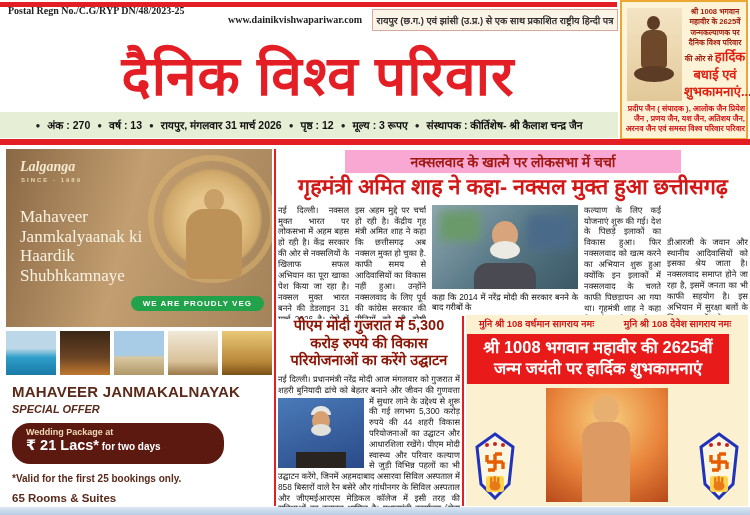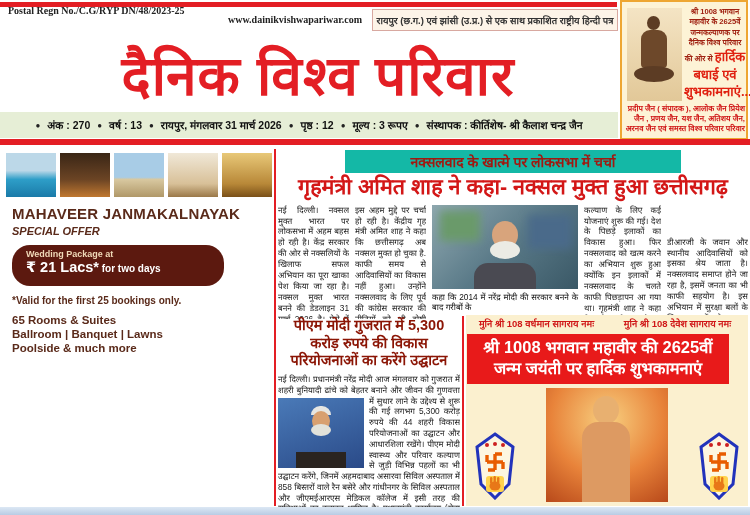--- a/index.html
+++ b/index.html
@@ -61,21 +61,21 @@
   .offer-pill{margin-top:8px;width:198px;background:#5c190f;border-radius:18px;
         padding:4px 0 11px 14px;color:#f0d9b8;font-size:9px;font-weight:bold;}
   .pill-price-row{color:#fff;font-size:10px;}
   .pill-price{font-size:14.5px;}
   .offer-valid{margin-top:9px;font-size:10px;font-weight:bold;}
   .offer-feats{margin-top:8px;font-size:11.5px;font-weight:bold;line-height:1.2;}
   .vrule1{position:absolute;left:274px;top:149px;width:2px;height:357px;background:#e31e24;}
   
   .main-article{position:absolute;left:278px;top:150px;width:470px;}
   .kicker-row{text-align:center;}
-  .kicker{display:inline-block;background:#14b8a6;color:#a01810;font-size:14px;font-weight:bold;
+  .kicker{display:inline-block;background:#f9a8d4;color:#a01810;font-size:14px;font-weight:bold;
         padding:2px 66px;}
   .headline{margin-top:3px;text-align:center;color:#d31717;font-size:21.5px;font-weight:bold;line-height:1.05;}
   .cols{display:flex;gap:6px;margin-top:6px;height:114px;overflow:hidden;}
   .tcol{font-size:8.3px;color:#1c1c1c;text-align:justify;line-height:1.32;overflow:hidden;}
   .c1{width:72px;} .c2{width:72px;} .c3{width:78px;} .c4{width:82px;margin-top:32px;}
   .photo-col{width:146px;flex:none;}
   .shah-photo{position:relative;width:146px;height:84px;overflow:hidden;
         background:linear-gradient(135deg,#8fa8b0,#5a7a88 50%,#3a5866);}
   .as-blob1{position:absolute;left:8px;top:6px;width:40px;height:30px;background:#6a9a6a;filter:blur(4px);}
   .as-blob2{position:absolute;right:6px;top:10px;width:44px;height:34px;background:#4a6a8a;filter:blur(4px);}
@@ -145,20 +145,29 @@
     <span class="bullet">●</span>
     <span>पृष्ठ : 12</span>
     <span class="bullet">●</span>
     <span>मूल्य : 3 रूपए</span>
     <span class="bullet">●</span>
     <span>संस्थापक : कीर्तिशेष- श्री कैलाश चन्द्र जैन</span>
   </div>
   <div class="red-rule"></div>
 
   <div class="left-ad">
+    <div class="hero">
+      <div class="halo"></div>
+      <div class="hero-statue-head"></div>
+      <div class="hero-statue-body"></div>
+      <div class="brand">Lalganga</div>
+      <div class="since">SINCE - 1989</div>
+      <div class="hero-title">Mahaveer Janmkalyaanak ki Haardik Shubhkamnaye</div>
+      <div class="veg-badge">WE ARE PROUDLY VEG</div>
+    </div>
     <div class="photo-row">
       <div class="ph-pool"></div>
       <div class="ph-banquet"></div>
       <div class="ph-hotel"></div>
       <div class="ph-hall1"></div>
       <div class="ph-hall2"></div>
     </div>
     <div class="offer">
       <div class="offer-title">MAHAVEER JANMAKALNAYAK</div>
       <div class="offer-sub">SPECIAL OFFER</div>

